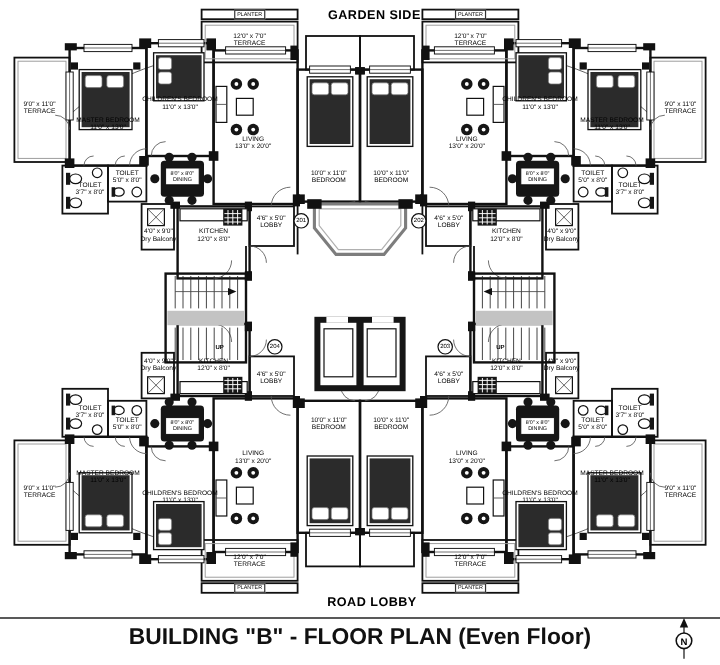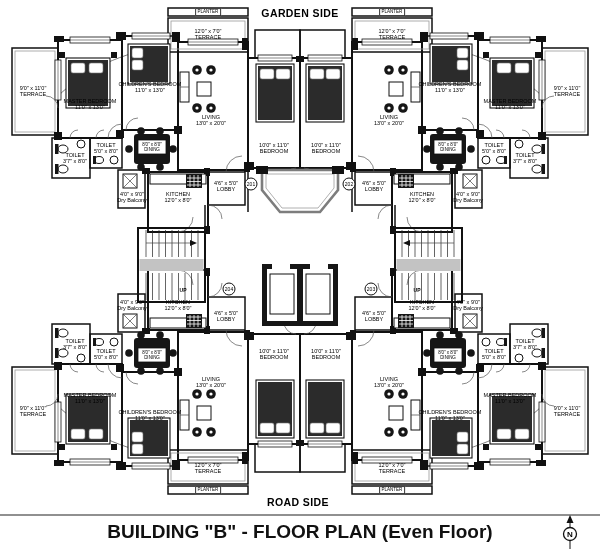--- a/index.html
+++ b/index.html
@@ -27,21 +27,21 @@
   .tread{fill:none;stroke:#222;stroke-width:.7;}
   .land{fill:#c3c3c3;}
   .gridw{stroke:#fff;stroke-width:.8;}
   
   .lbl{position:absolute;transform:translate(-50%,-50%);font-size:5.5px;line-height:1.18;
        color:#000;text-align:center;white-space:pre-line;}
   .lbl.xs{font-size:4.5px;background:#fff;border:.5px solid #333;padding:0 1.5px;line-height:1.3;}
   .lbl.plate{font-size:4.5px;}
   .lbl.up{font-size:5px;font-weight:bold;}
   .lbl.num{font-size:5px;}
-  .lbl.side{font-size:10.5px;font-weight:bold;letter-spacing:.4px;white-space:nowrap;}
+  .lbl.side{font-size:10.5px;font-weight:bold;letter-spacing:.4px;white-space:nowrap;margin-left:12px;}
   .lbl.north{font-size:8px;font-weight:bold;}
   #title-block{position:absolute;left:0;top:521px;width:600px;text-align:center;}
   #page-title{font-size:19px;font-weight:bold;color:#111;}
 </style>
 </head>
 <body>
 
 <div id="page">
 
   <svg id="drawing" width="600" height="554" viewBox="0 0 600 554">
@@ -314,21 +314,21 @@
 BEDROOM</div>
       <div class="lbl plate" style="left: 152px; top: 147px;">8'0" x 8'0"
 DINING</div>
       <div class="lbl plate" style="left: 448px; top: 147px;">8'0" x 8'0"
 DINING</div>
       <div class="lbl plate" style="left: 152px; top: 355px;">8'0" x 8'0"
 DINING</div>
       <div class="lbl plate" style="left: 448px; top: 355px;">8'0" x 8'0"
 DINING</div>
       <div class="lbl side" style="left: 300px; top: 13px;">GARDEN SIDE</div>
-      <div class="lbl side" style="left: 298px; top: 502px;">ROAD SIDE</div>
+      <div class="lbl side" style="left: 298px; top: 502px;">ROAD LOBBY</div>
       <div class="lbl up" style="left: 183px; top: 291px;">UP</div>
       <div class="lbl up" style="left: 417px; top: 291px;">UP</div>
       <div class="lbl num" style="left: 251px; top: 184.5px;">201</div>
       <div class="lbl num" style="left: 349px; top: 184.5px;">202</div>
       <div class="lbl num" style="left: 371px; top: 289.5px;">203</div>
       <div class="lbl num" style="left: 229px; top: 289.5px;">204</div>
       <div class="lbl north" style="left: 570px; top: 534.5px;">N</div>
     </div>
 
   <div id="title-block">

